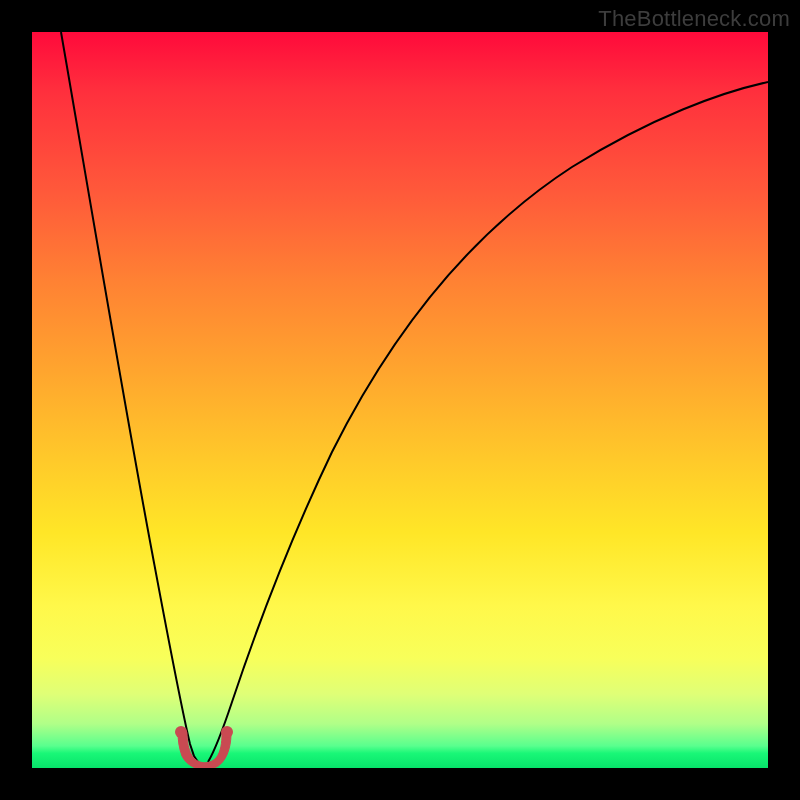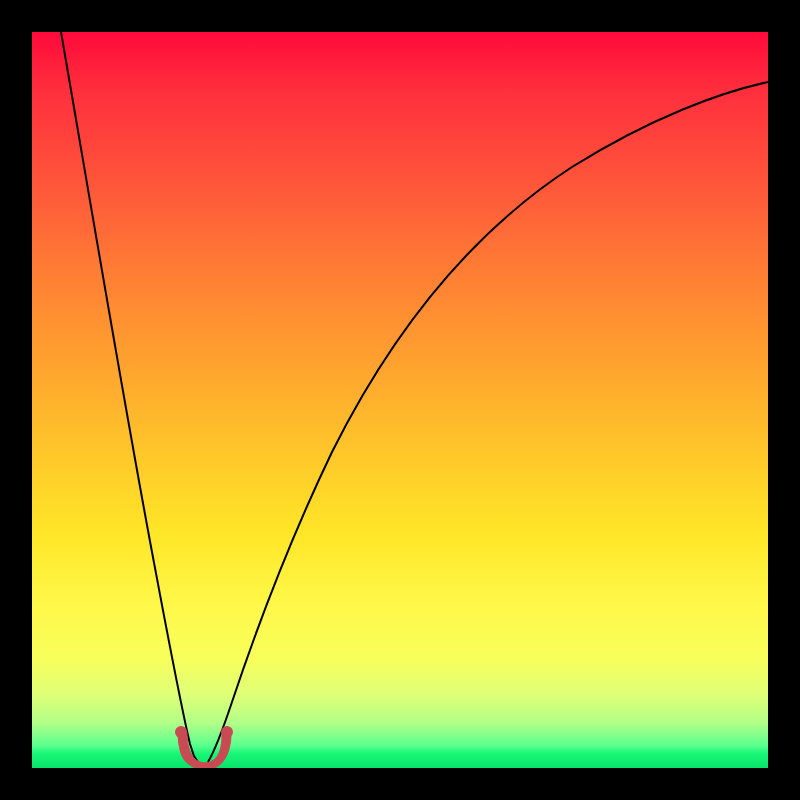--- a/index.html
+++ b/index.html
@@ -58,20 +58,21 @@
     left: 0;
     top: 0;
     width: 736px;
     height: 736px;
   }
 </style>
 </head>
 <body>
 
 <div class="frame">
+  <div class="watermark">TheBottleneck.com</div>
   <div class="plot">
     <svg class="curve" viewBox="0 0 736 736" preserveAspectRatio="none">
       <path d="M 29 0
                C 55 150, 90 360, 120 520
                C 135 600, 148 670, 158 712
                L 162 724
                L 166 730" fill="none" stroke="#000" stroke-width="2"></path>
       <path d="M 176 730
                C 182 720, 190 700, 200 670
                C 220 610, 252 520, 300 420

